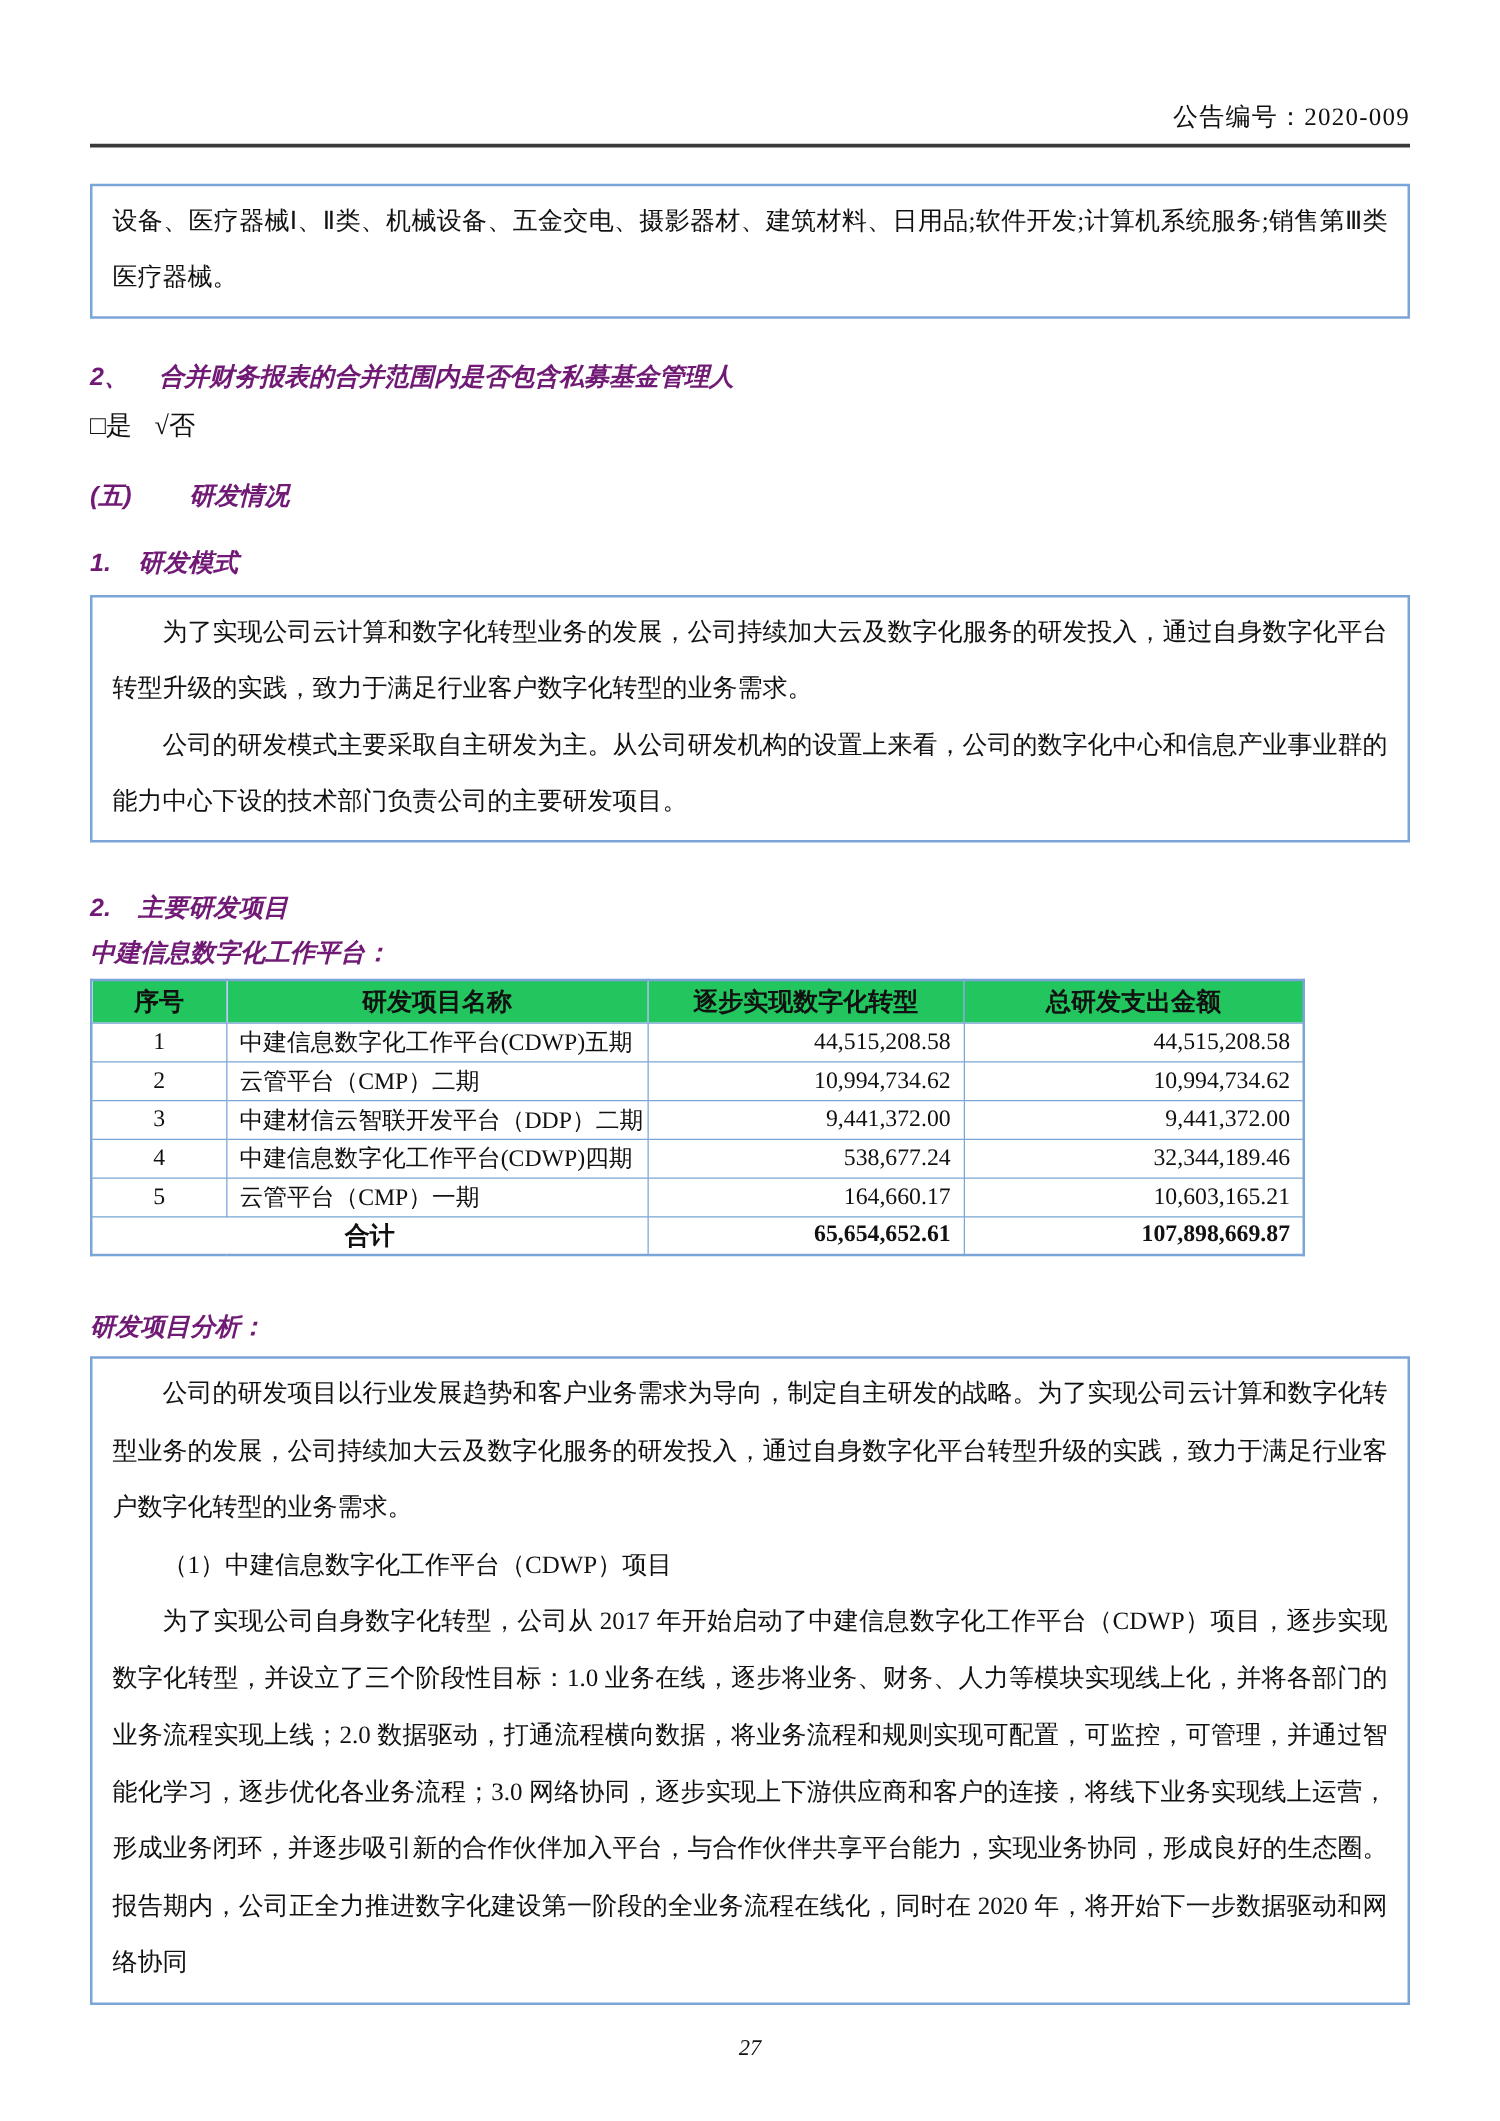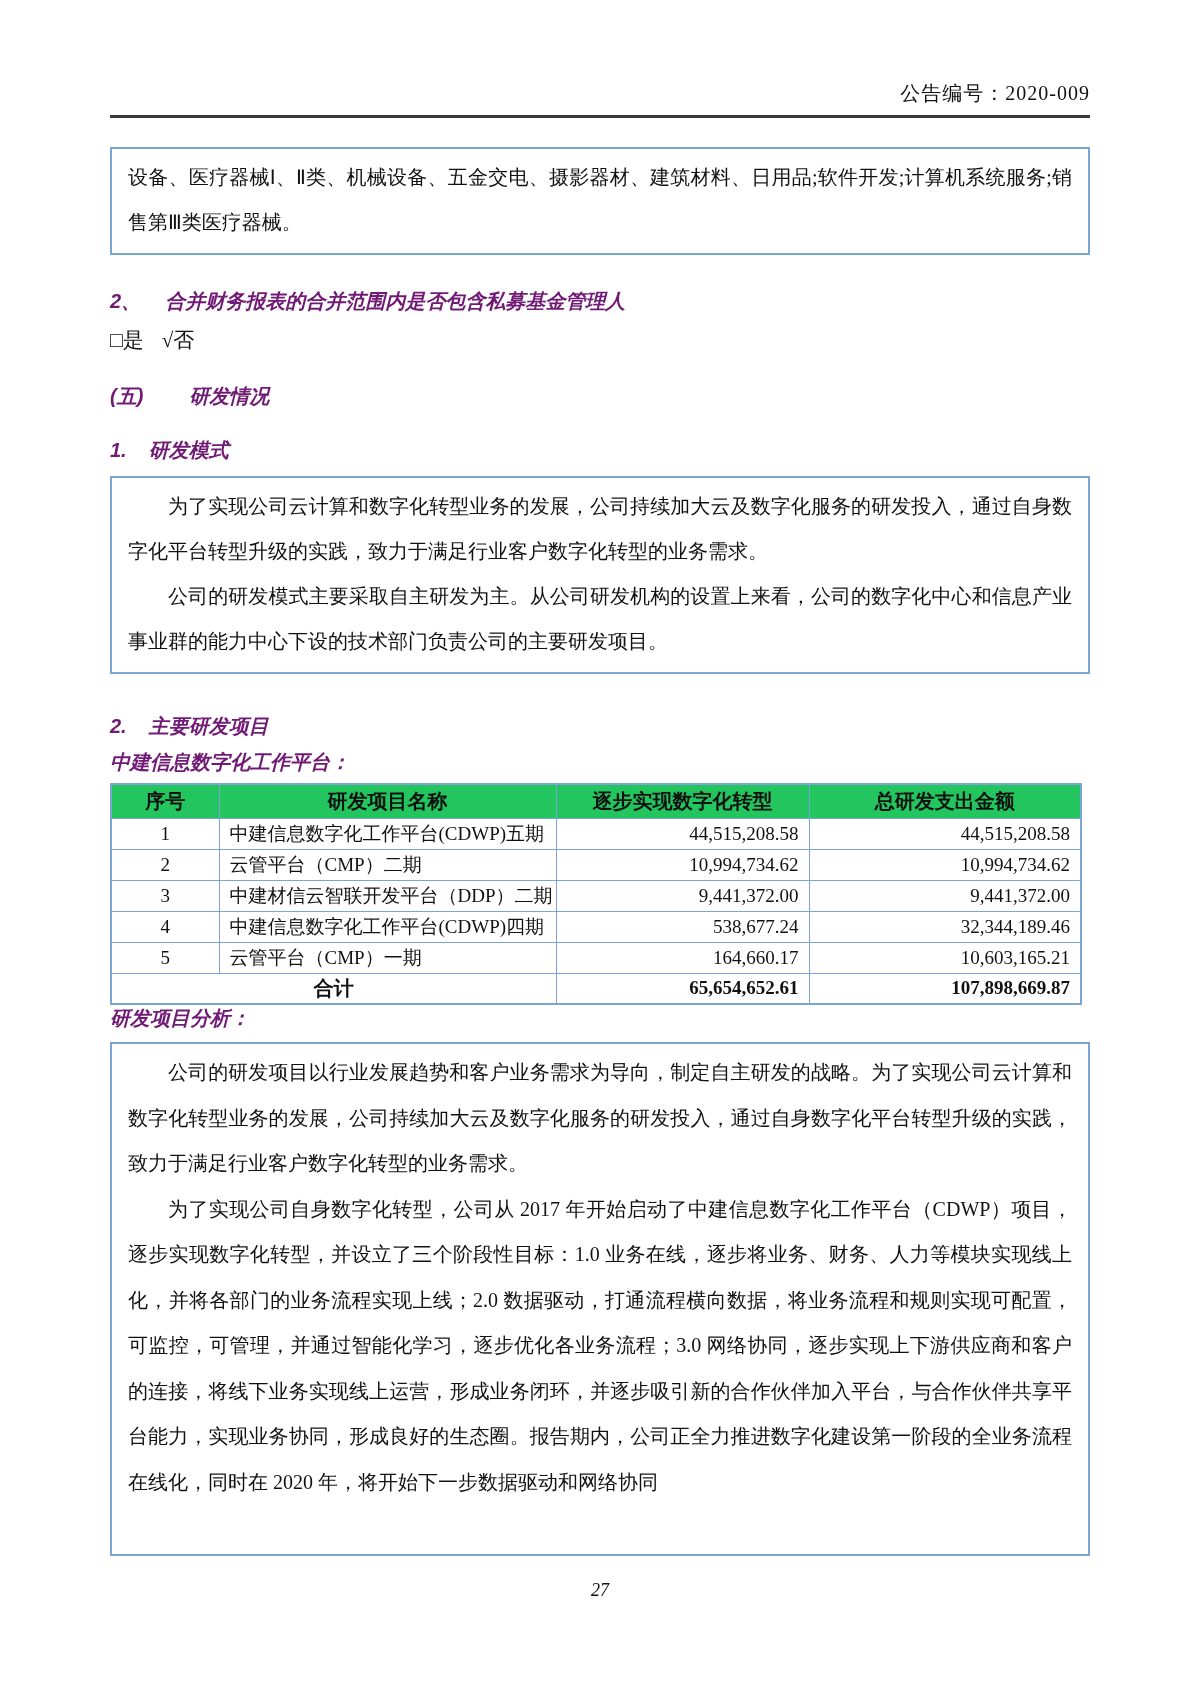--- a/index.html
+++ b/index.html
@@ -8,21 +8,21 @@
     position: relative;
     width: 1200px;
     height: 1697px;
     margin: 0 auto;
     background: #ffffff;
     font-family: "Liberation Serif", serif;
     color: #111111;
     overflow: hidden;
   }
   .content {
-    padding: 0 110px;
+    padding: 0 72px;
   }
   
   .notice {
     padding-top: 80px;
     text-align: right;
     font-size: 20px;
     letter-spacing: 1px;
   }
   .top-rule {
     margin-top: 8px;
@@ -52,21 +52,21 @@
   .h-merge { margin-top: 33px; }
   .h-merge .num { display: inline-block; margin-right: 24px; }
   .options { margin-top: 11px; font-size: 21px; }
   .options .opt-yes { margin-right: 18px; }
   .h-section5 { margin-top: 29px; }
   .h-section5 .num { display: inline-block; margin-right: 46px; }
   .h-mode { margin-top: 27px; }
   .h-mode .num, .h-projects .num { display: inline-block; margin-right: 22px; }
   .h-projects { margin-top: 39px; }
   .table-label { margin-top: 9px; }
-  .h-analysis { }
+  .h-analysis { margin-top: 43px; }
   
   table.rd {
     margin-top: 7px;
     width: 970px;
     border-collapse: collapse;
     table-layout: fixed;
   }
   table.rd td, table.rd th {
     border: 1px solid #7aa5d6;
     font-size: 19px;
@@ -191,19 +191,20 @@
           <td class="label" colspan="2">合计</td>
           <td class="r">65,654,652.61</td>
           <td class="r">107,898,669.87</td>
         </tr>
       </tbody>
     </table>
 
     <div class="hei h-analysis">研发项目分析：</div>
     <div class="bluebox box-analysis">
       <p>公司的研发项目以行业发展趋势和客户业务需求为导向，制定自主研发的战略。为了实现公司云计算和数字化转型业务的发展，公司持续加大云及数字化服务的研发投入，通过自身数字化平台转型升级的实践，致力于满足行业客户数字化转型的业务需求。</p>
+      <p>（1）中建信息数字化工作平台（CDWP）项目</p>
       <p>为了实现公司自身数字化转型，公司从 2017 年开始启动了中建信息数字化工作平台（CDWP）项目，逐步实现数字化转型，并设立了三个阶段性目标：1.0 业务在线，逐步将业务、财务、人力等模块实现线上化，并将各部门的业务流程实现上线；2.0 数据驱动，打通流程横向数据，将业务流程和规则实现可配置，可监控，可管理，并通过智能化学习，逐步优化各业务流程；3.0 网络协同，逐步实现上下游供应商和客户的连接，将线下业务实现线上运营，形成业务闭环，并逐步吸引新的合作伙伴加入平台，与合作伙伴共享平台能力，实现业务协同，形成良好的生态圈。报告期内，公司正全力推进数字化建设第一阶段的全业务流程在线化，同时在 2020 年，将开始下一步数据驱动和网络协同</p>
     </div>
 
     <div class="pageno">27</div>
 
   </div>
 </div>
 
 </body></html>

